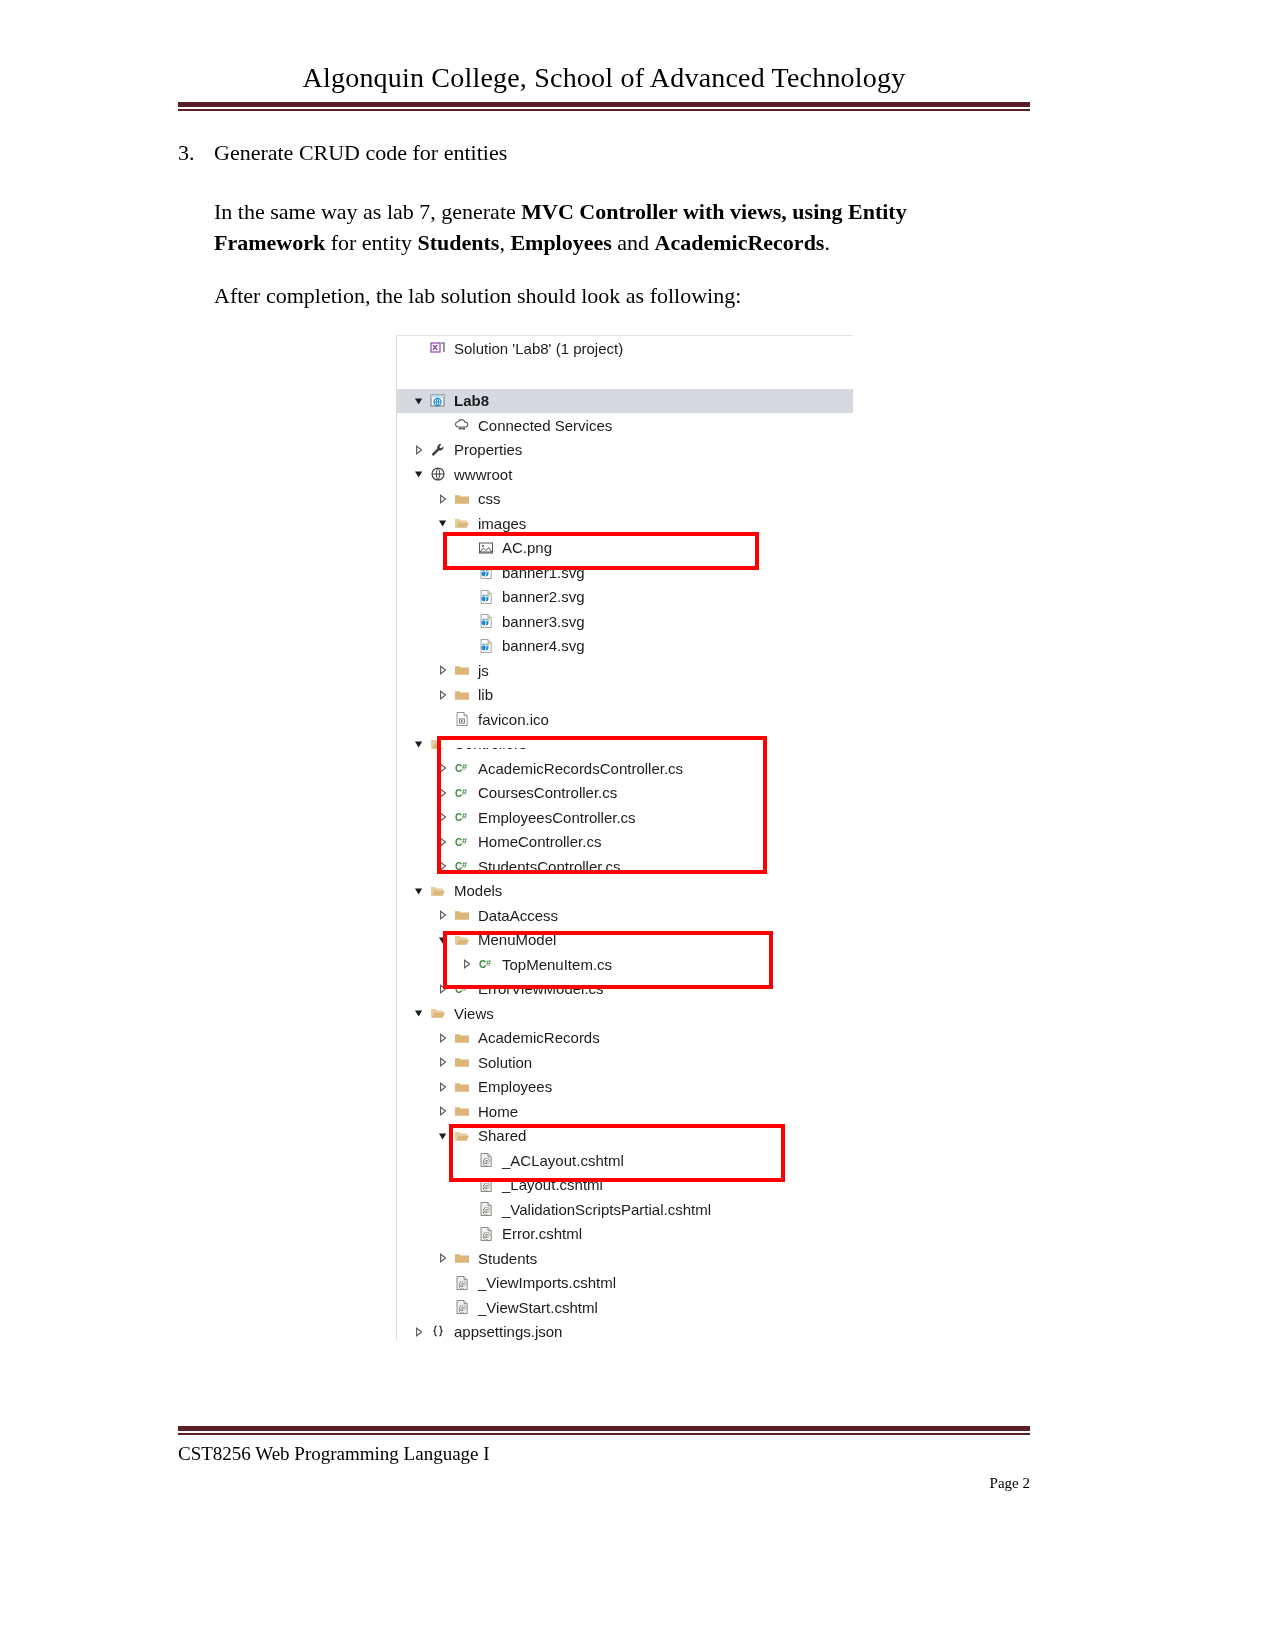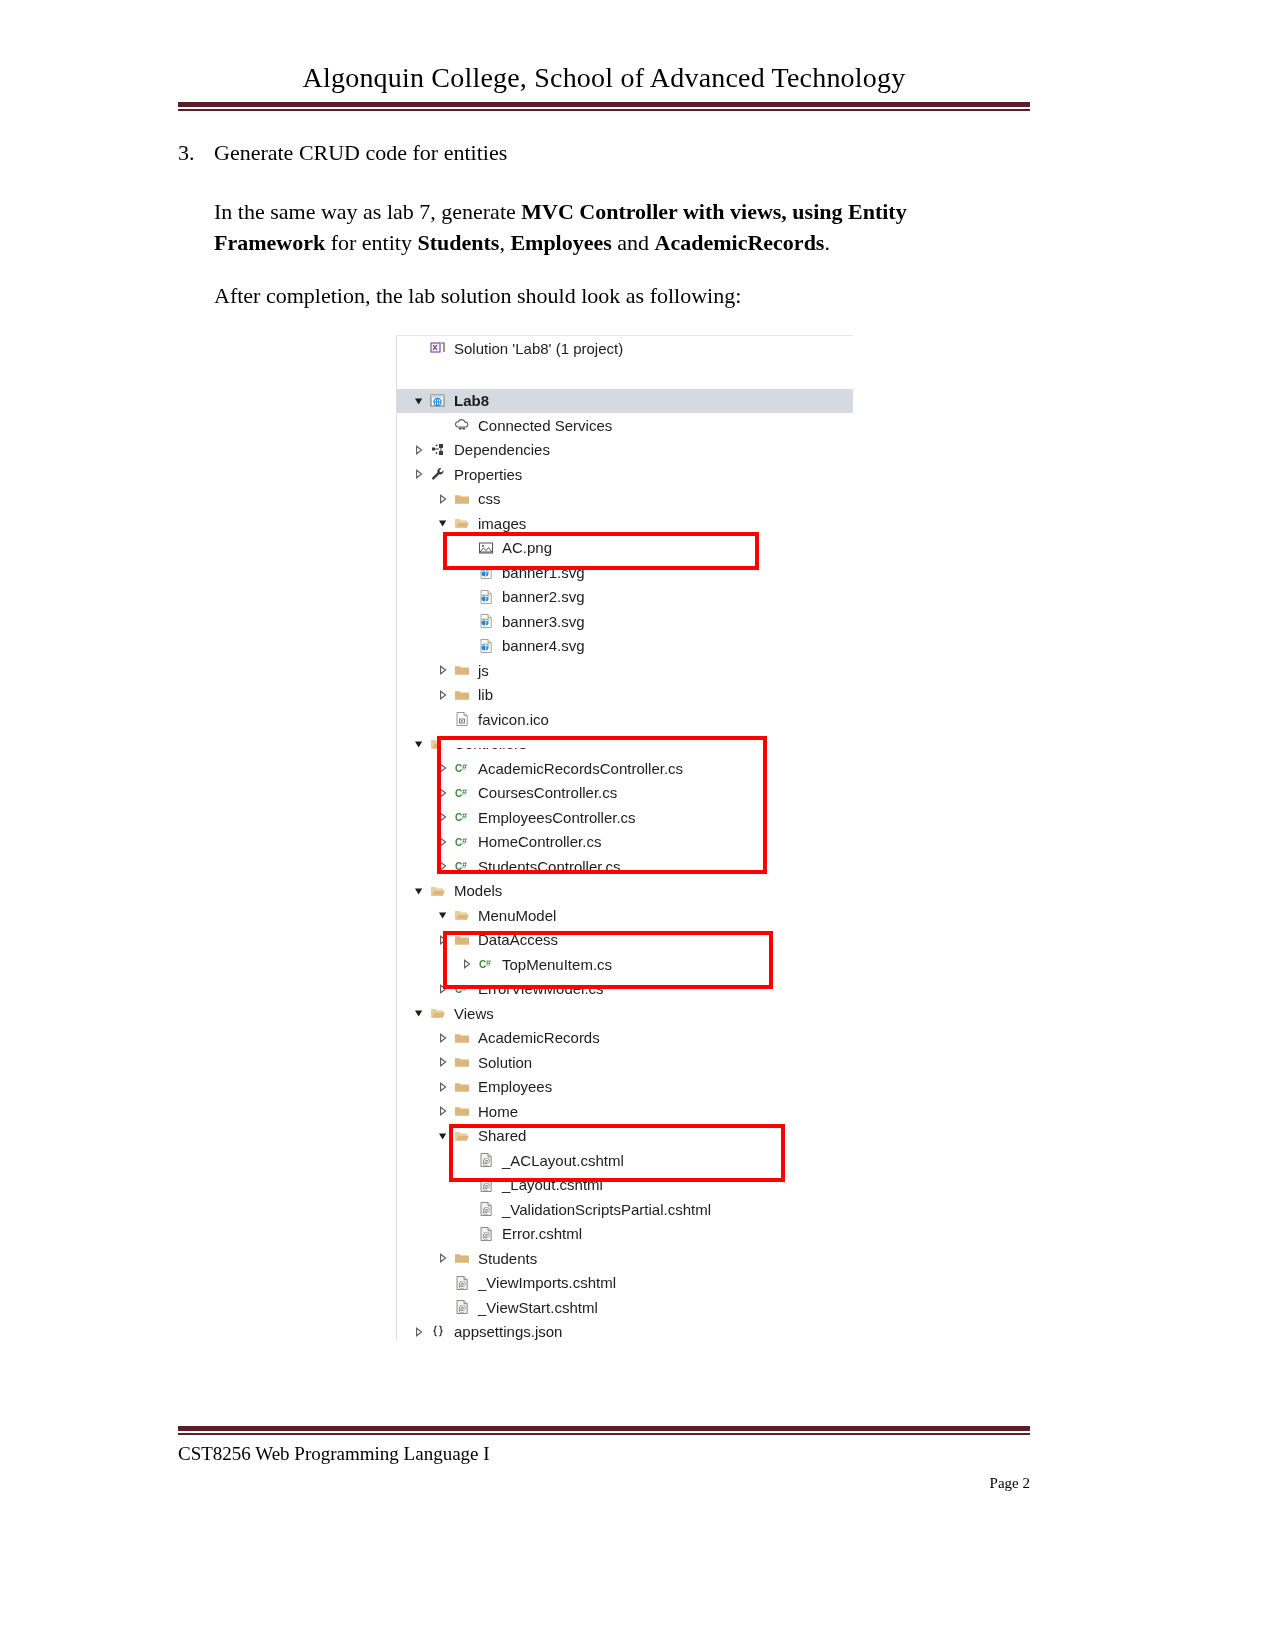--- a/index.html
+++ b/index.html
@@ -216,42 +216,38 @@
           <span class="label">Connected Services</span>
         </div>
         <div class="row i1">
           <span class="chev">
             <svg width="10" height="10" viewBox="0 0 10 10">
               <path d="M2.6 1.2l5 3.8-5 3.8z" fill="none" stroke="#5a5a5a" stroke-width="1.1"></path>
             </svg>
           </span>
           <span class="ico">
             <svg width="16" height="16" viewBox="0 0 16 16">
-              <rect x="9" y="2" width="4" height="4" fill="#3a3a3a"></rect>
-              <rect x="9" y="9" width="4" height="4" fill="#3a3a3a"></rect>
-              <rect x="2" y="5.5" width="3" height="3" fill="#3a3a3a"></rect>
-              <path d="M5 7h4M11 6v3" stroke="#3a3a3a" stroke-width="1"></path>
-              <circle cx="6.6" cy="3.4" r="0.9" fill="#3a3a3a"></circle>
-              <circle cx="6.6" cy="11" r="0.9" fill="#3a3a3a"></circle>
-            </svg>
-          </span>
-          <span class="label">Dependencies</span>
+              <path d="M11.4 2.2a3.4 3.4 0 0 0-4 4.4l-5 5a1.2 1.2 0 0 0 1.7 1.7l5-5a3.4 3.4 0 0 0 4.4-4l-2 2-1.6-.4-.4-1.6z" fill="#3a3a3a"></path>
+            </svg>
+          </span>
+          <span class="label">Properties</span>
         </div>
         <div class="row i1">
           <span class="chev">
             <svg width="10" height="10" viewBox="0 0 10 10">
-              <path d="M2.6 1.2l5 3.8-5 3.8z" fill="none" stroke="#5a5a5a" stroke-width="1.1"></path>
-            </svg>
-          </span>
-          <span class="ico">
-            <svg width="16" height="16" viewBox="0 0 16 16">
-              <path d="M11.4 2.2a3.4 3.4 0 0 0-4 4.4l-5 5a1.2 1.2 0 0 0 1.7 1.7l5-5a3.4 3.4 0 0 0 4.4-4l-2 2-1.6-.4-.4-1.6z" fill="#3a3a3a"></path>
-            </svg>
-          </span>
-          <span class="label">Properties</span>
+              <path d="M1 2.5h7.2L4.6 8.6z" fill="#1c1c1c"></path>
+            </svg>
+          </span>
+          <span class="ico">
+            <svg width="16" height="16" viewBox="0 0 16 16">
+              <circle cx="8" cy="8" r="6" fill="none" stroke="#3a3a3a" stroke-width="1.1"></circle>
+              <path d="M2 8h12M8 2c2.2 2.6 2.2 9.4 0 12M8 2C5.8 4.6 5.8 11.4 8 14" fill="none" stroke="#3a3a3a" stroke-width="1"></path>
+            </svg>
+          </span>
+          <span class="label">wwwroot</span>
         </div>
         <div class="row i2">
           <span class="chev">
             <svg width="10" height="10" viewBox="0 0 10 10">
               <path d="M2.6 1.2l5 3.8-5 3.8z" fill="none" stroke="#5a5a5a" stroke-width="1.1"></path>
             </svg>
           </span>
           <span class="ico">
             <svg width="16" height="16" viewBox="0 0 16 16">
               <path d="M1 4.2h4.6l1.2 1.4H15v7.2H1z" fill="#dcb67a"></path>
@@ -468,43 +464,43 @@
             <svg width="16" height="16" viewBox="0 0 16 16">
               <path d="M1 4h4.6l1.2 1.4H13v2H4L1.6 12.8H1z" fill="#e8cc9a"></path>
               <path d="M4 7.6h11l-2.2 5.2H1.8z" fill="#dcb67a"></path>
             </svg>
           </span>
           <span class="label">Models</span>
         </div>
         <div class="row i2">
           <span class="chev">
             <svg width="10" height="10" viewBox="0 0 10 10">
+              <path d="M2.6 1.2l5 3.8-5 3.8z" fill="none" stroke="#5a5a5a" stroke-width="1.1"></path>
+            </svg>
+          </span>
+          <span class="ico">
+            <svg width="16" height="16" viewBox="0 0 16 16">
+              <path d="M1 4.2h4.6l1.2 1.4H15v7.2H1z" fill="#dcb67a"></path>
+            </svg>
+          </span>
+          <span class="label">DataAccess</span>
+        </div>
+        <div class="row i2">
+          <span class="chev">
+            <svg width="10" height="10" viewBox="0 0 10 10">
               <path d="M1 2.5h7.2L4.6 8.6z" fill="#1c1c1c"></path>
             </svg>
           </span>
           <span class="ico">
             <svg width="16" height="16" viewBox="0 0 16 16">
               <path d="M1 4h4.6l1.2 1.4H13v2H4L1.6 12.8H1z" fill="#e8cc9a"></path>
               <path d="M4 7.6h11l-2.2 5.2H1.8z" fill="#dcb67a"></path>
             </svg>
           </span>
           <span class="label">MenuModel</span>
-        </div>
-        <div class="row i2">
-          <span class="chev">
-            <svg width="10" height="10" viewBox="0 0 10 10">
-              <path d="M2.6 1.2l5 3.8-5 3.8z" fill="none" stroke="#5a5a5a" stroke-width="1.1"></path>
-            </svg>
-          </span>
-          <span class="ico">
-            <svg width="16" height="16" viewBox="0 0 16 16">
-              <path d="M1 4.2h4.6l1.2 1.4H15v7.2H1z" fill="#dcb67a"></path>
-            </svg>
-          </span>
-          <span class="label">DataAccess</span>
         </div>
         <div class="row i3">
           <span class="chev">
             <svg width="10" height="10" viewBox="0 0 10 10">
               <path d="M2.6 1.2l5 3.8-5 3.8z" fill="none" stroke="#5a5a5a" stroke-width="1.1"></path>
             </svg>
           </span>
           <span class="ico">
             <svg width="16" height="16" viewBox="0 0 16 16">
               <text x="1" y="12" font-family="Liberation Sans, sans-serif" font-size="10" font-weight="bold" fill="#3f8b3f">C</text>

